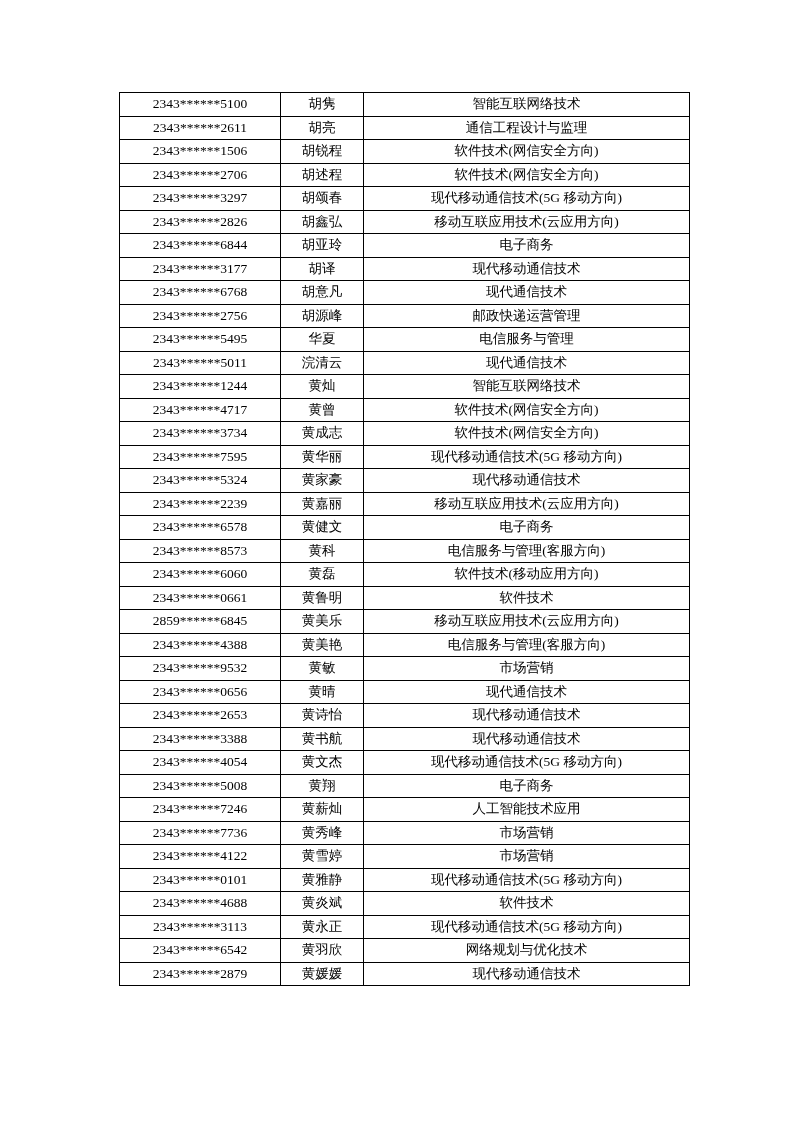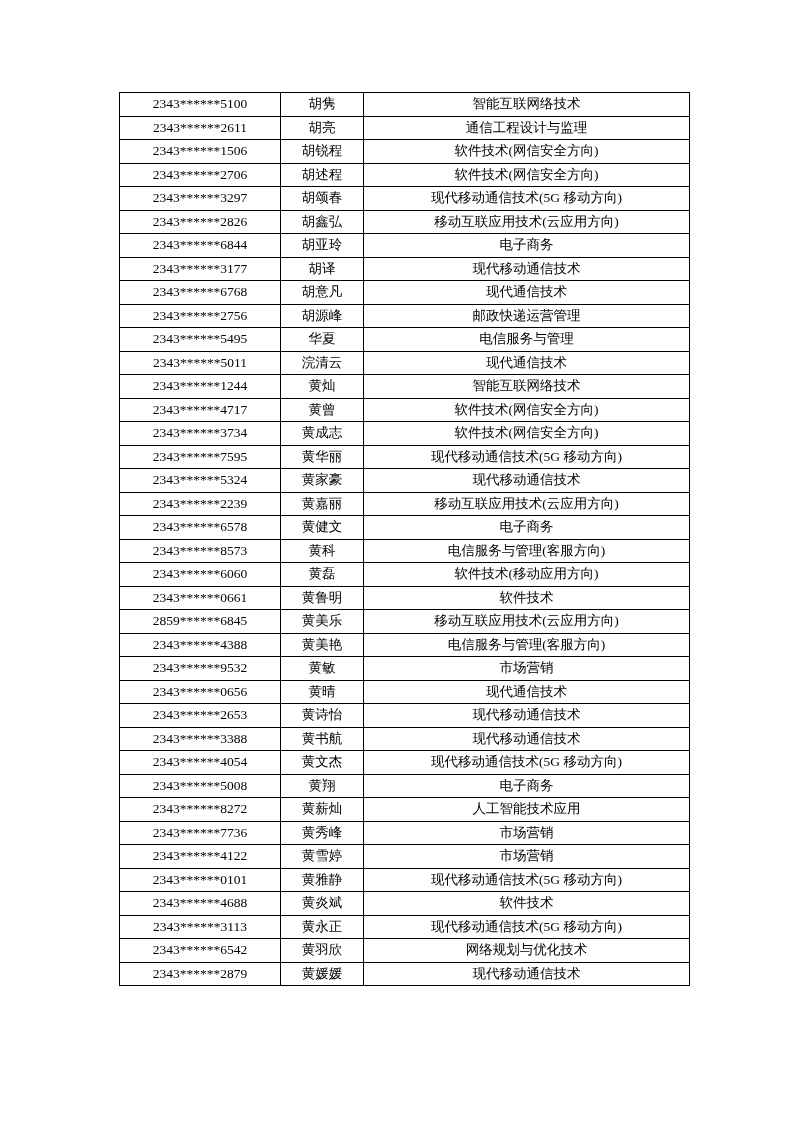--- a/index.html
+++ b/index.html
@@ -200,21 +200,21 @@
           <td class="col-id">2343******4054</td>
           <td class="col-name">黄文杰</td>
           <td class="col-major">现代移动通信技术(5G 移动方向)</td>
         </tr>
         <tr>
           <td class="col-id">2343******5008</td>
           <td class="col-name">黄翔</td>
           <td class="col-major">电子商务</td>
         </tr>
         <tr>
-          <td class="col-id">2343******8272</td>
+          <td class="col-id">2343******7246</td>
           <td class="col-name">黄薪灿</td>
           <td class="col-major">人工智能技术应用</td>
         </tr>
         <tr>
           <td class="col-id">2343******7736</td>
           <td class="col-name">黄秀峰</td>
           <td class="col-major">市场营销</td>
         </tr>
         <tr>
           <td class="col-id">2343******4122</td>

